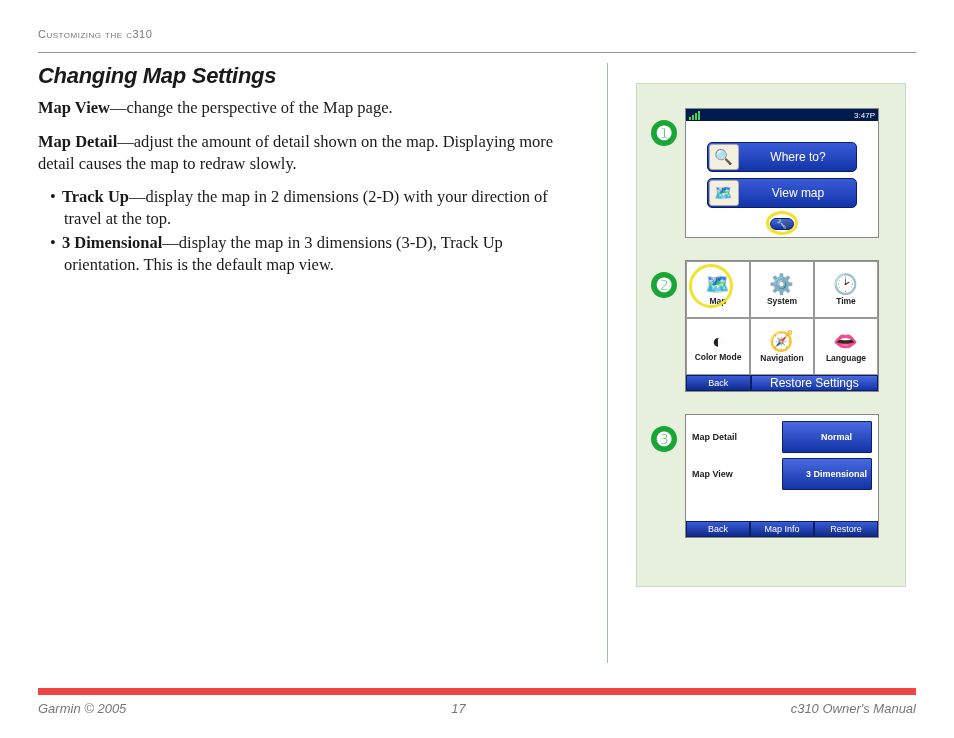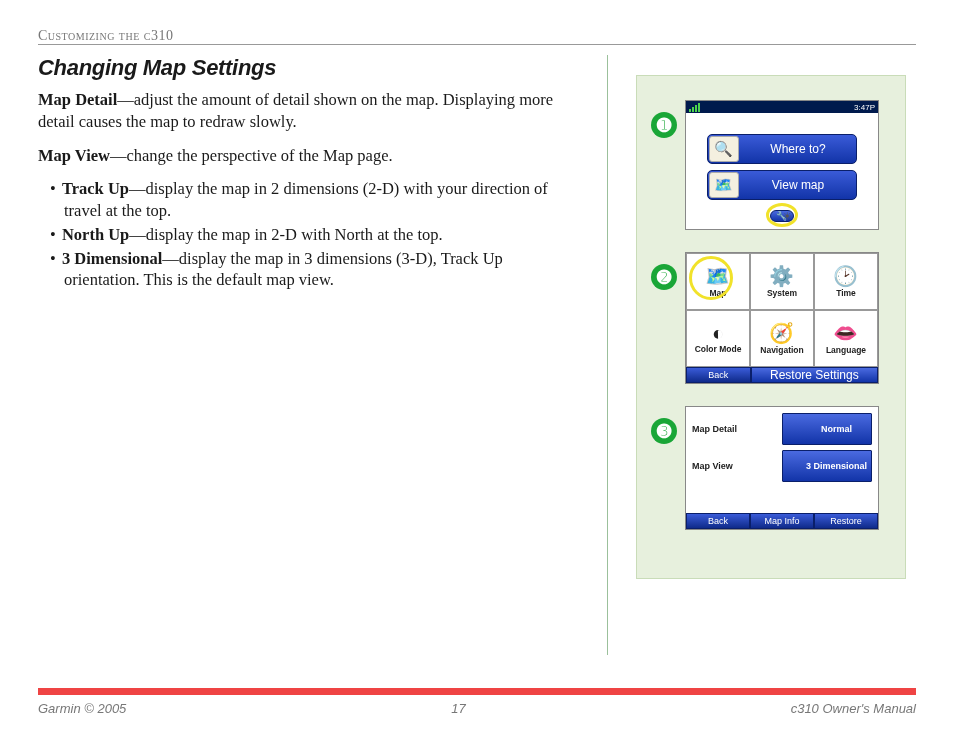--- a/index.html
+++ b/index.html
@@ -11,25 +11,25 @@
     position: relative;
     background: #fff;
   }
   .page {
     padding: 28px 38px 20px 38px;
     height: 100%;
     position: relative;
   }
   .running-head {
     font-variant: small-caps;
-    font-size: 14px;
+    font-size: 11px;
     color: #777;
     letter-spacing: 0.5px;
-    margin-bottom: 0;
-    font-family: Liberation Serif, serif;
+    margin-bottom: 12px;
+    font-family: Liberation Sans, sans-serif;
   }
   .rule {
     border: none;
     border-top: 1px solid #999;
     margin-bottom: 10px;
   }
   .columns {
     display: flex;
     gap: 18px;
     height: 600px;
@@ -187,33 +187,30 @@
 
 <div class="page">
   <div class="running-head">Customizing the c310</div>
   <hr class="rule">
 
   <div class="columns">
     <div class="col-left body-text">
       <div class="section-title">Changing Map Settings</div>
 
       <p>
+        <span class="term">Map View</span><span>—change the perspective of the Map page.</span>
+      </p>
+
+      <p>
         <span class="term">Map Detail</span><span>—adjust the amount of detail shown on the map. Displaying more detail causes the map to redraw slowly.</span>
-      </p>
-
-      <p>
-        <span class="term">Map View</span><span>—change the perspective of the Map page.</span>
       </p>
 
       <ul>
         <li>
           <span class="term">Track Up</span><span>—display the map in 2 dimensions (2-D) with your direction of travel at the top.</span>
-        </li>
-        <li>
-          <span class="term">North Up</span><span>—display the map in 2-D with North at the top.</span>
         </li>
         <li>
           <span class="term">3 Dimensional</span><span>—display the map in 3 dimensions (3-D), Track Up orientation. This is the default map view.</span>
         </li>
       </ul>
 
 
     </div>
 
     <div class="col-divider"></div>

